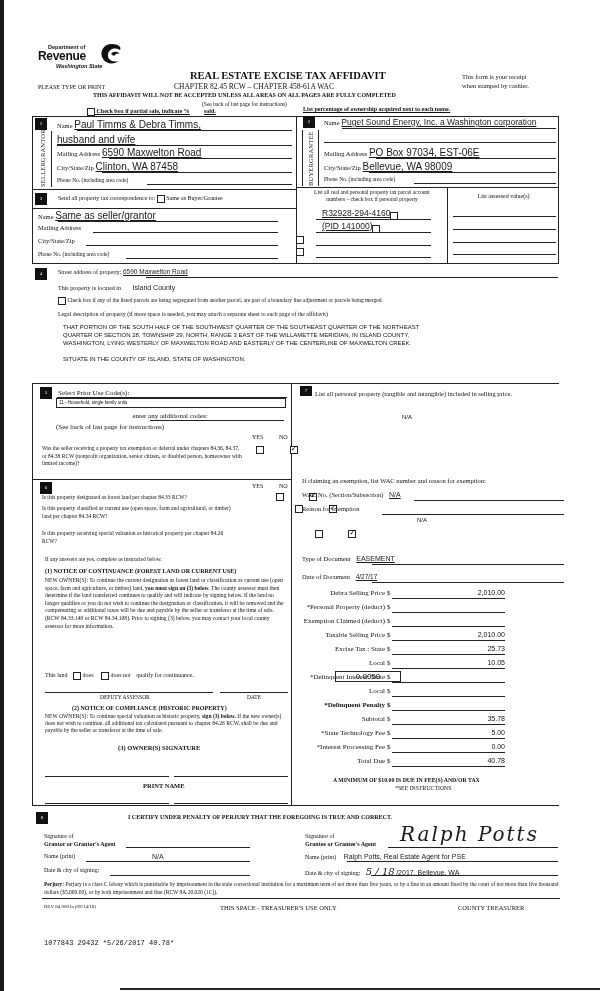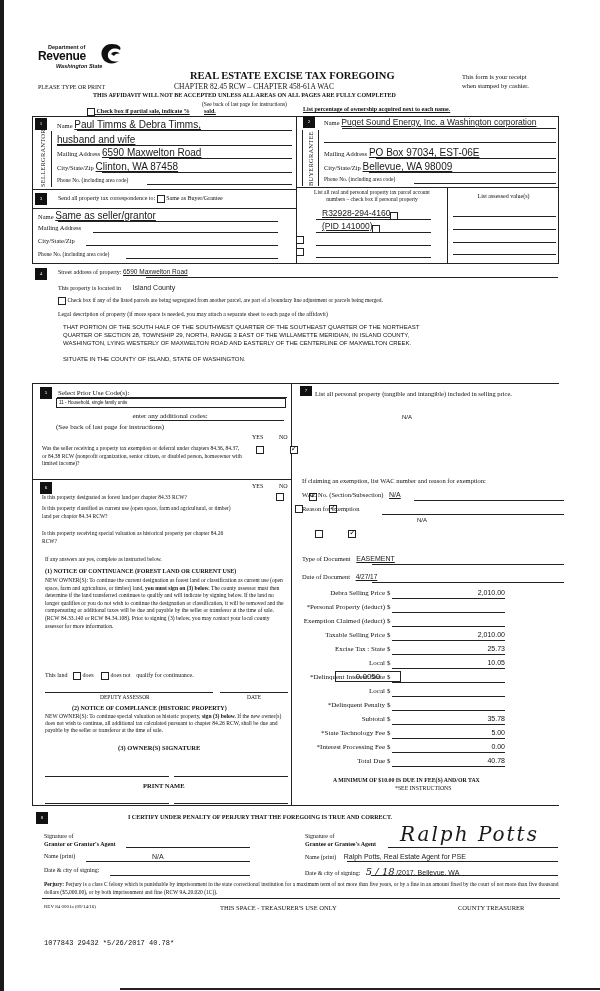--- a/index.html
+++ b/index.html
@@ -37,21 +37,21 @@
 <div class="abs" style="left:38px; top:42px; width:90px; height:30px;">
   <svg class="abs" style="left:60px; top:0px;" width="28" height="24" viewBox="0 0 28 24">
     <path d="M14 2 C5 2 1 10 5 17 C8 22 16 23 21 19 C14 21 9 17 10 12 C11 7 17 5 22 8 C24 5 20 2 14 2 Z" fill="#111"></path>
     <path d="M13 12 C15 9 20 9 22 12 C20 11 17 12 16 14 Z" fill="#111"></path>
   </svg>
   <div class="abs sans" style="left:10px; top:2px; font-size:5.5px; font-weight:bold;">Department of</div>
   <div class="abs sans" style="left:0px; top:7px; font-size:12px; font-weight:bold; letter-spacing:-0.3px;">Revenue</div>
   <div class="abs sans" style="left:18px; top:21px; font-size:5.5px; font-style:italic; font-weight:bold;">Washington State</div>
 </div>
 
-<div class="abs serif b" style="left:190px; top:70px; font-size:10.5px;">REAL ESTATE EXCISE TAX FOREGOING</div>
+<div class="abs serif b" style="left:190px; top:70px; font-size:10.5px;">REAL ESTATE EXCISE TAX AFFIDAVIT</div>
 <div class="abs serif" style="left:174px; top:82px; font-size:7.5px;">CHAPTER 82.45 RCW – CHAPTER 458-61A WAC</div>
 <div class="abs serif" style="left:38px; top:84px; font-size:6px;">PLEASE TYPE OR PRINT</div>
 <div class="abs serif" style="left:462px; top:72px; font-size:6.5px; line-height:9px;">
   <div>This form is your receipt</div>
   <div>when stamped by cashier.</div>
 </div>
 <div class="abs serif b" style="left:93px; top:92px; font-size:6px;">THIS AFFIDAVIT WILL NOT BE ACCEPTED UNLESS ALL AREAS ON ALL PAGES ARE FULLY COMPLETED</div>
 <div class="abs serif" style="left:202px; top:101px; font-size:5.5px;">(See back of last page for instructions)</div>
 <div class="abs serif b" style="left:87px; top:108px; font-size:6px; text-decoration:underline;">
   <span class="cb"></span>
@@ -349,21 +349,21 @@
       <span class="dollar">$</span>
       <span class="ul"></span>
       <span class="mv"></span>
     </div>
     <div class="money-row" style="top: 687px;">
       <span class="ml">Local</span>
       <span class="dollar">$</span>
       <span class="ul"></span>
       <span class="mv"></span>
     </div>
-    <div class="money-row" style="top: 701px;">
+    <div class="money-row" style="top: 701px; font-weight: bold;">
       <span class="ml">*Delinquent Penalty</span>
       <span class="dollar">$</span>
       <span class="ul"></span>
       <span class="mv"></span>
     </div>
     <div class="money-row" style="top: 715px;">
       <span class="ml">Subtotal</span>
       <span class="dollar">$</span>
       <span class="ul"></span>
       <span class="mv">35.78</span>

